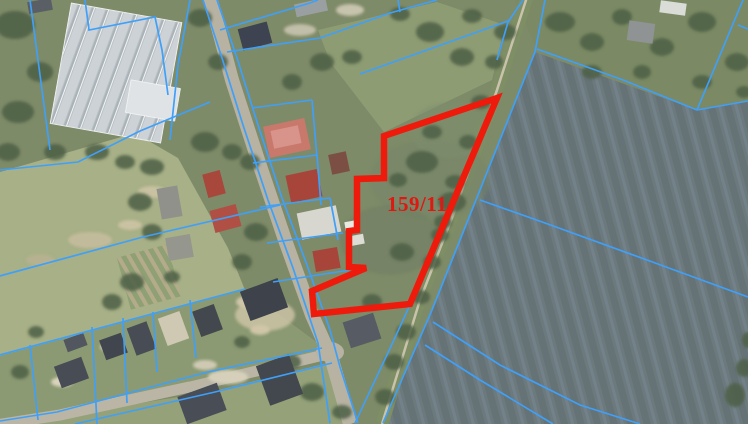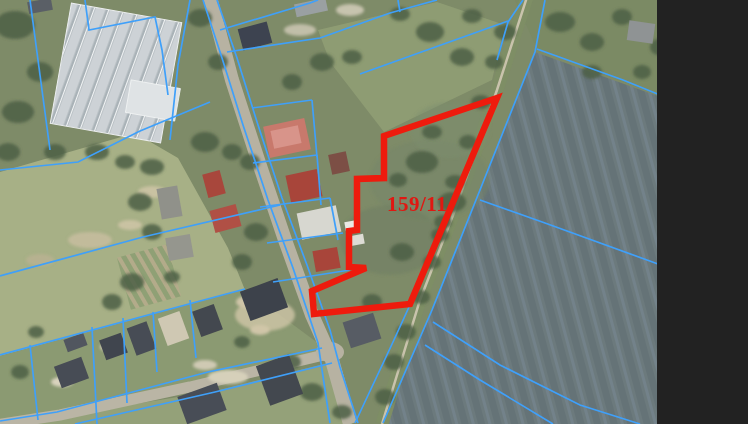--- a/index.html
+++ b/index.html
@@ -1,17 +1,17 @@
 <!DOCTYPE html>
 <html><head>
 <meta charset="utf-8">
 <style>
   html,body{margin:0;padding:0;background:#222;}
   .map-viewport{
-    position:relative;width:657px;height:424px;overflow:hidden;
+    position:relative;width:748px;height:424px;overflow:hidden;
     font-family:"Liberation Sans",sans-serif;
   }
   .map-viewport svg{display:block}
   .parcel-label{
     font-family:"Liberation Serif",serif;
     font-weight:bold;
     font-size:21px;
     letter-spacing:0.5px;
   }
 </style>

